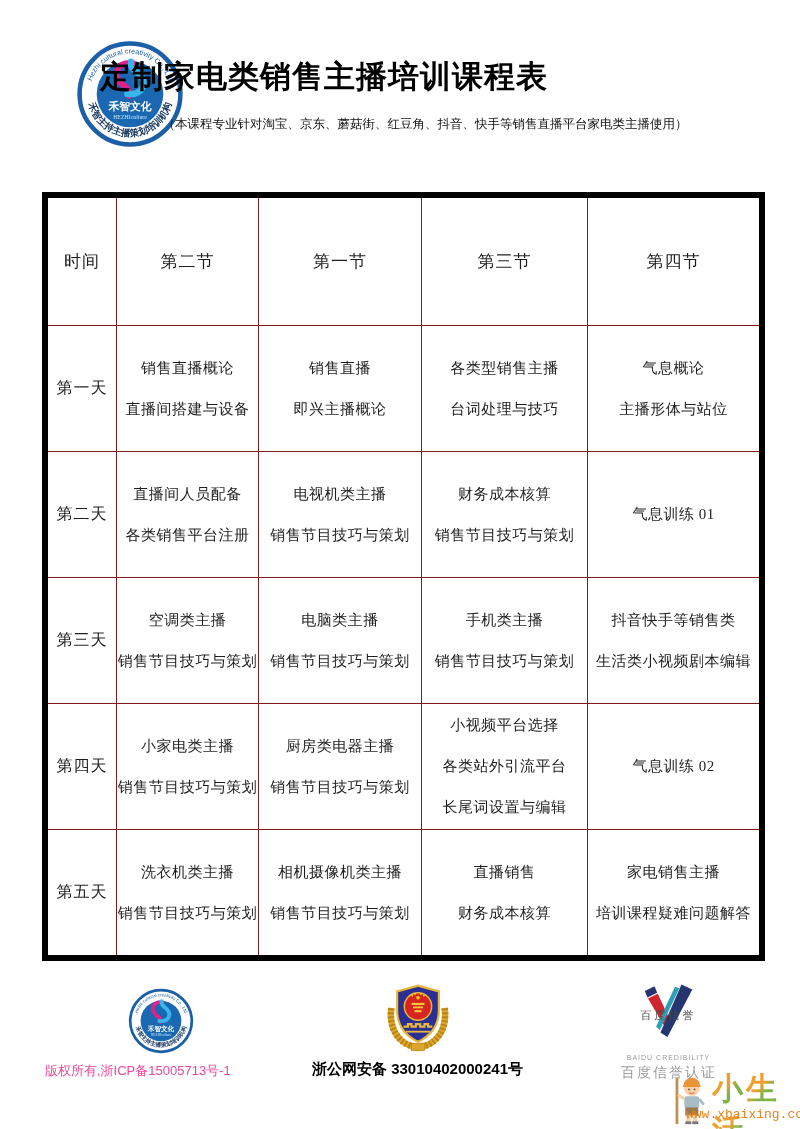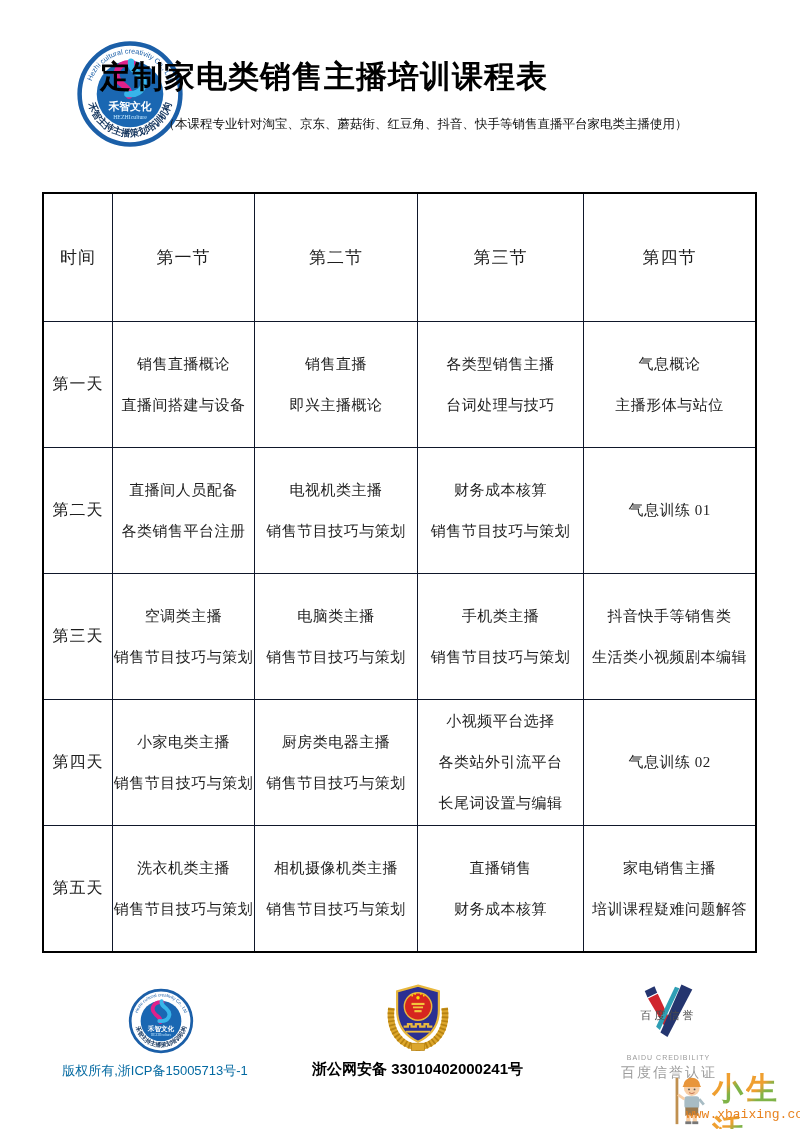--- a/index.html
+++ b/index.html
@@ -10,32 +10,32 @@
   .logo-main{position:absolute;left:76px;top:40px;}
   .page-title{position:absolute;left:100px;right:40px;top:56px;text-align:left;
               font-size:31px;font-weight:bold;color:#000;letter-spacing:1px;white-space:nowrap;}
   .page-subtitle{position:absolute;left:80px;right:30px;top:116px;text-align:center;
                  font-size:12.5px;color:#101010;white-space:nowrap;font-family:Liberation Mono, monospace;}
 
   
   .course-table{position:absolute;left:42px;top:192px;display:grid;
                 grid-template-columns:68px 141px 162px 165px 171px;
                 grid-template-rows:127px repeat(5,125px);
-                gap:1px;background:#0f172a;border:2px solid #000000;}
+                gap:1px;background:#7f1d1d;border:6px solid #000000;}
   .cell{background:#ffffff;display:flex;flex-direction:column;align-items:center;
         justify-content:center;color:#1e1e1e;}
   .head-cell{font-size:17px;letter-spacing:1px;}
   .day-cell{font-size:16px;letter-spacing:1px;}
   .course-cell .cl{line-height:41px;font-size:15px;white-space:nowrap;letter-spacing:0.5px;text-align:right;}
 
   
   .f-sans{font-family:"Liberation Sans","DejaVu Sans",sans-serif;}
   .logo-footer{position:absolute;left:128px;top:988px;}
-  .f-copy{position:absolute;left:45px;top:1062px;width:220px;text-align:center;
-          font-size:13px;color:#0369a1;}
+  .f-copy{position:absolute;left:45px;top:1062px;width:220px;
+          font-size:13px;color:#ec4899;}
   .badge{position:absolute;left:382px;top:983px;}
   .f-police{position:absolute;left:295px;top:1060px;width:245px;text-align:center;
             font-size:15px;font-weight:bold;color:#000;}
   .baidu-v{position:absolute;left:637px;top:984px;}
   .f-bd-name{position:absolute;left:606px;top:1008px;width:125px;text-align:center;
              font-size:11px;font-weight:500;color:#4c4c4c;letter-spacing:3px;}
   .f-bd-en{position:absolute;left:606px;top:1054px;width:125px;text-align:center;
            font-size:7px;color:#9a9a9a;letter-spacing:1px;}
   .f-bd-cert{position:absolute;left:604px;top:1064px;width:130px;text-align:center;
              font-size:14px;color:#9c9c9c;letter-spacing:2px;}
@@ -72,22 +72,22 @@
     <path d="M57,60 C73,62 81,48 70,38 C64,33 60,31 61,24" stroke="#38b5ea" stroke-width="7" fill="none" stroke-linecap="round"></path>
     <text x="60" y="78" text-anchor="middle" font-size="12" font-weight="bold" fill="#ffffff">禾智文化</text>
     <text x="60" y="88" text-anchor="middle" font-size="6.5" fill="#bfe6ff">HEZHIculture</text>
   </svg>
 
   <div class="page-title">定制家电类销售主播培训课程表</div>
   <div class="page-subtitle">（本课程专业针对淘宝、京东、蘑菇街、红豆角、抖音、快手等销售直播平台家电类主播使用）</div>
 
   <div class="course-table">
     <div class="cell head-cell">时间</div>
+    <div class="cell head-cell">第二节</div>
     <div class="cell head-cell">第一节</div>
-    <div class="cell head-cell">第二节</div>
     <div class="cell head-cell">第三节</div>
     <div class="cell head-cell">第四节</div>
 
     <div class="cell day-cell">第一天</div>
     <div class="cell course-cell">
       <div class="cl">销售直播概论</div>
       <div class="cl">直播间搭建与设备</div>
     </div>
     <div class="cell course-cell">
       <div class="cl">销售直播</div>

